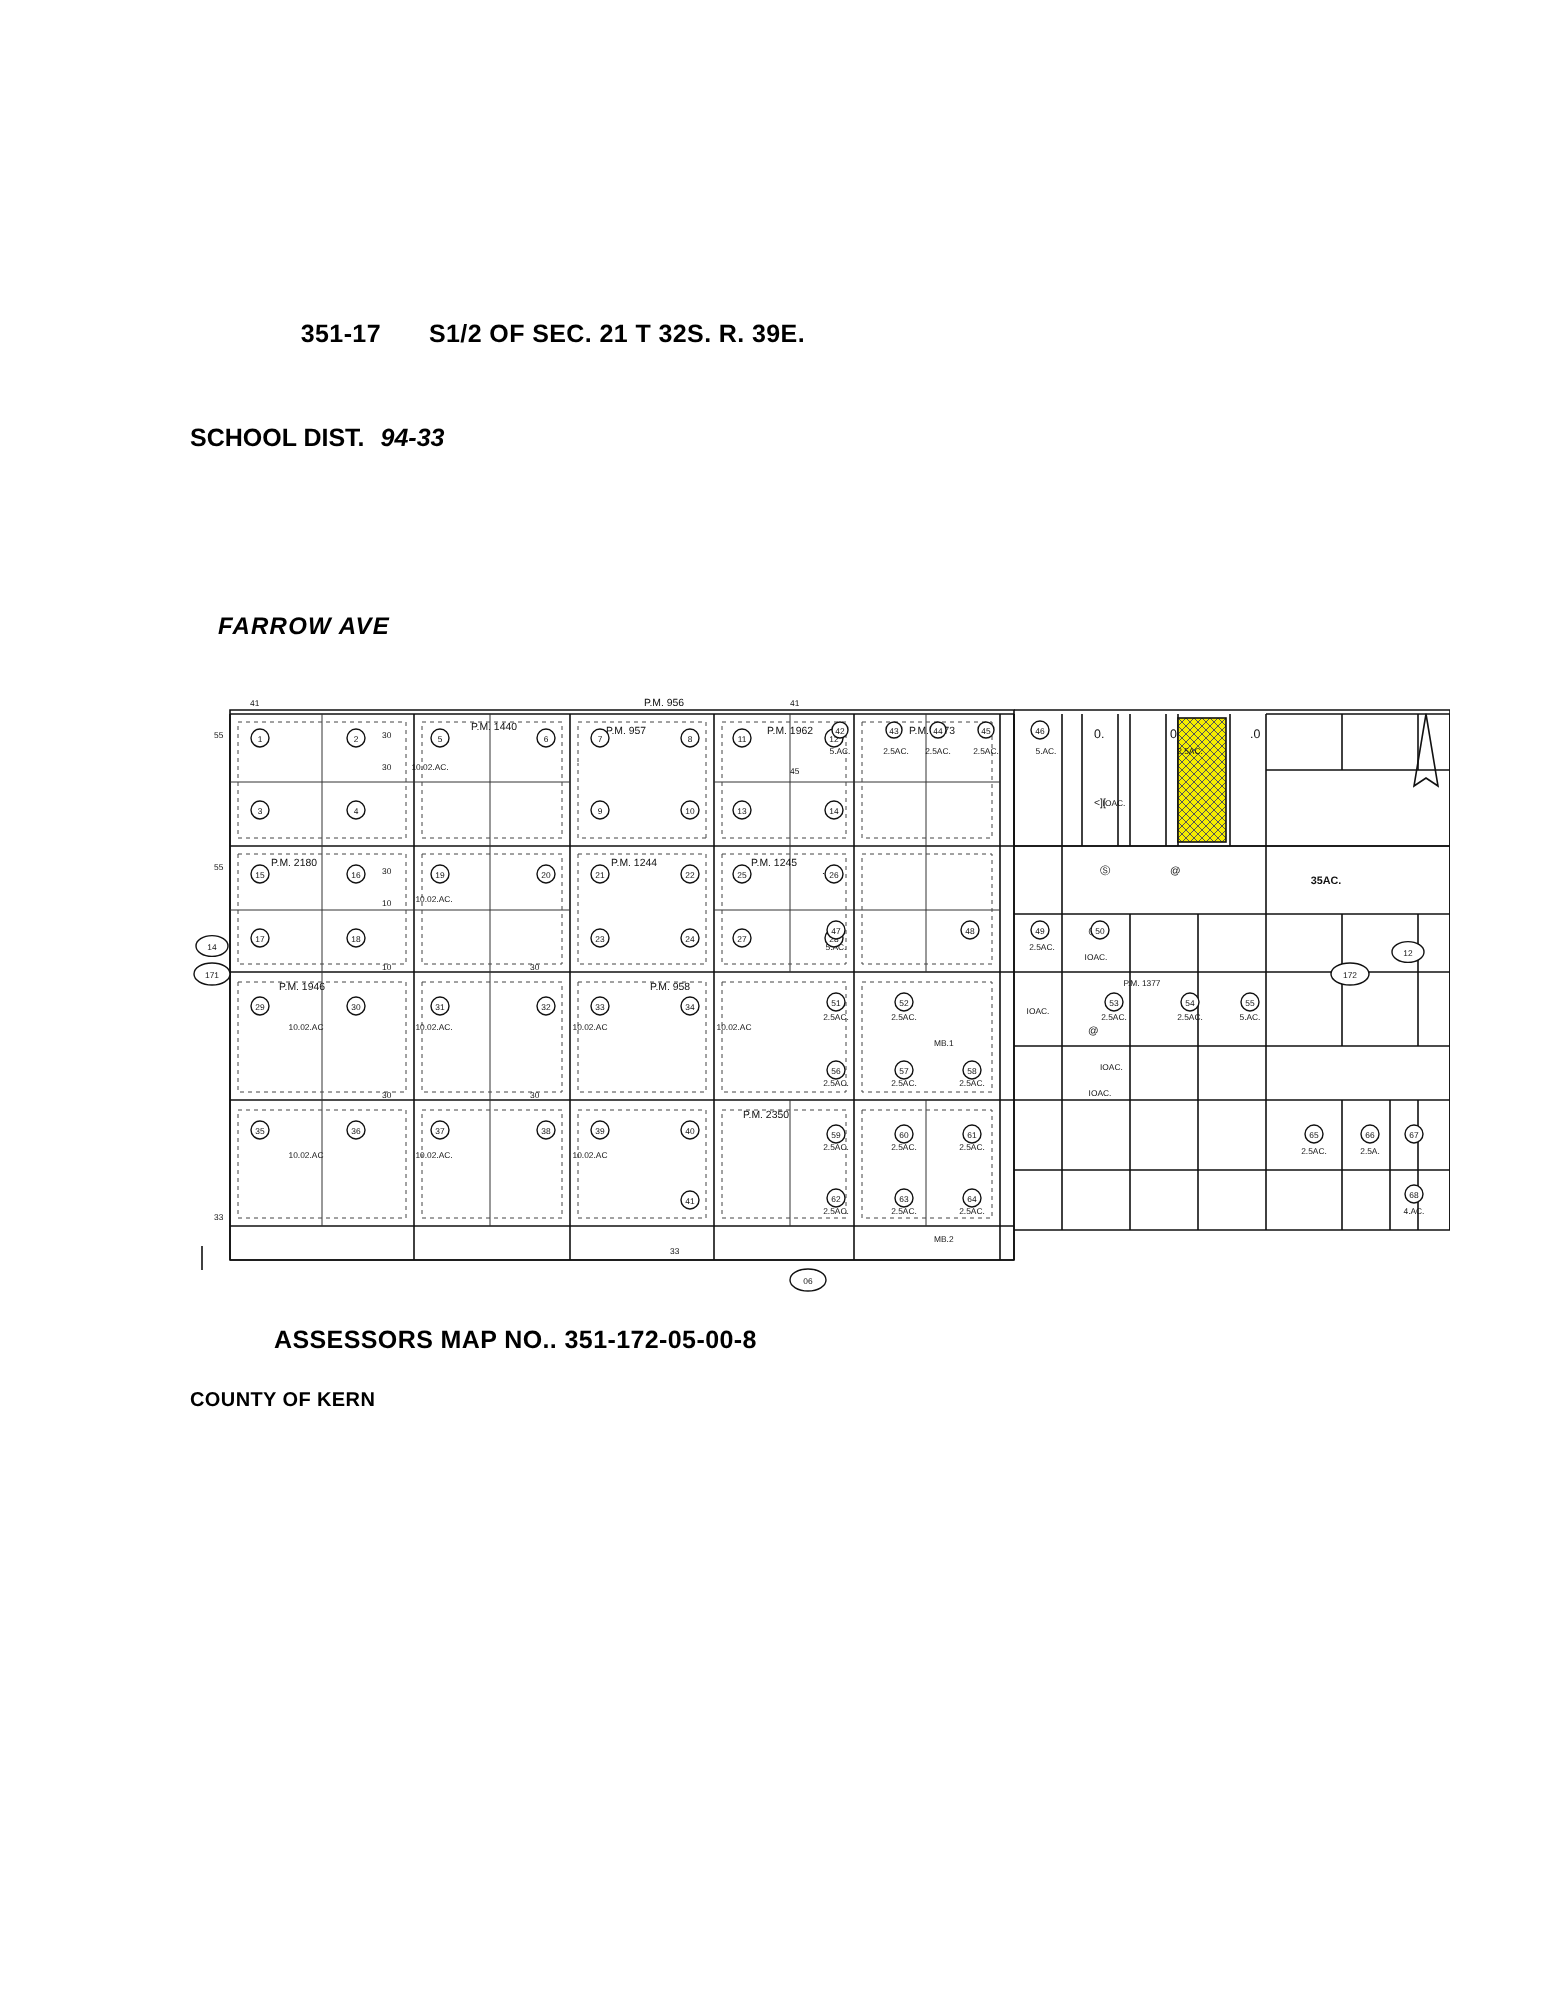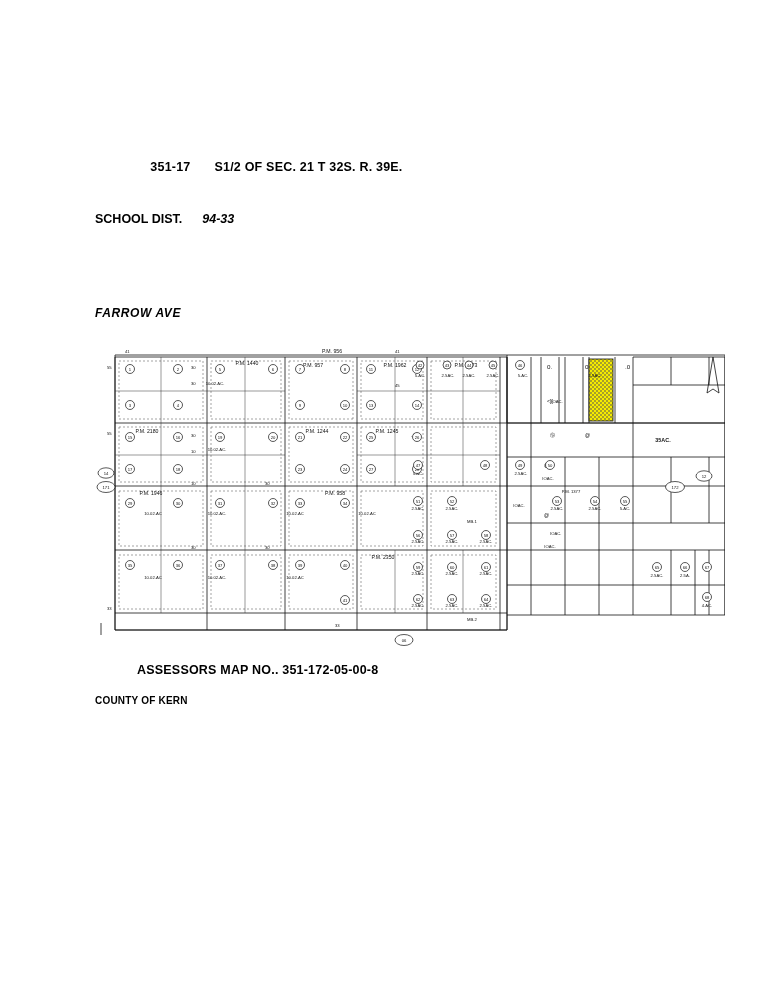--- a/index.html
+++ b/index.html
@@ -32,26 +32,26 @@
   .hdr-school {
     position: absolute;
     left: 95px;
     top: 212px;
     font-size: 12.5px;
     font-weight: bold;
   }
   .hdr-school .dist-val {
     font-style: italic;
     font-weight: bold;
-    margin-left: 20px;
+    margin-left: 8px;
   }
 
   .street-top {
     position: absolute;
-    left: 95px;
+    left: 109px;
     top: 306px;
     font-size: 12px;
     font-weight: bold;
     font-style: italic;
     letter-spacing: .6px;
   }
 
   .footer-1 {
     position: absolute;
     left: 95px;

